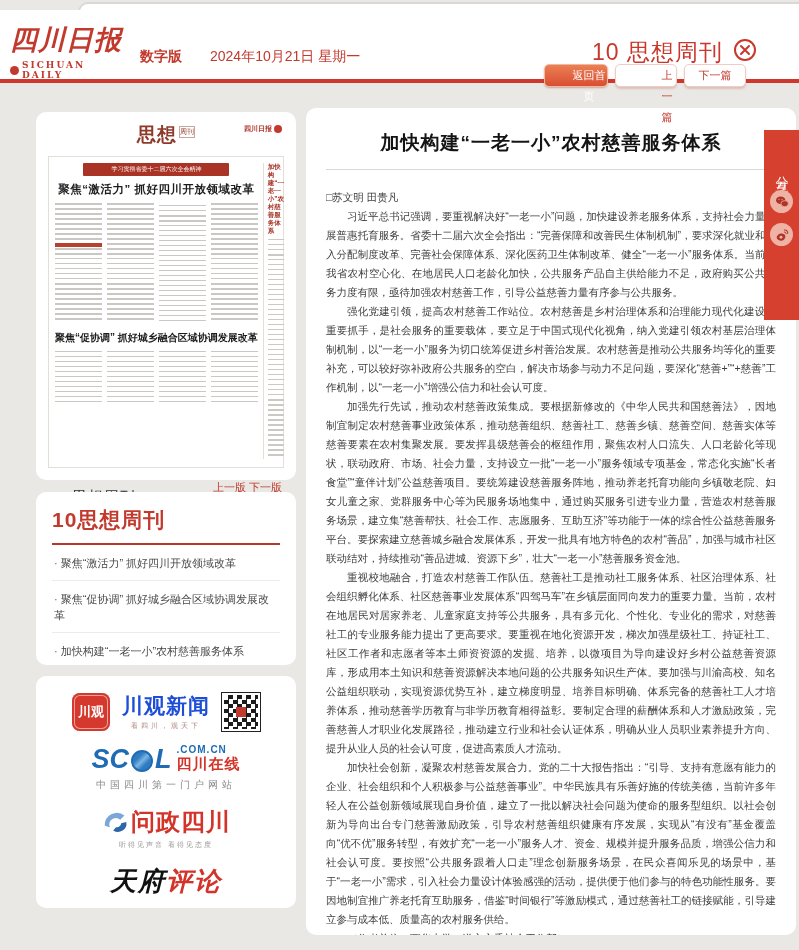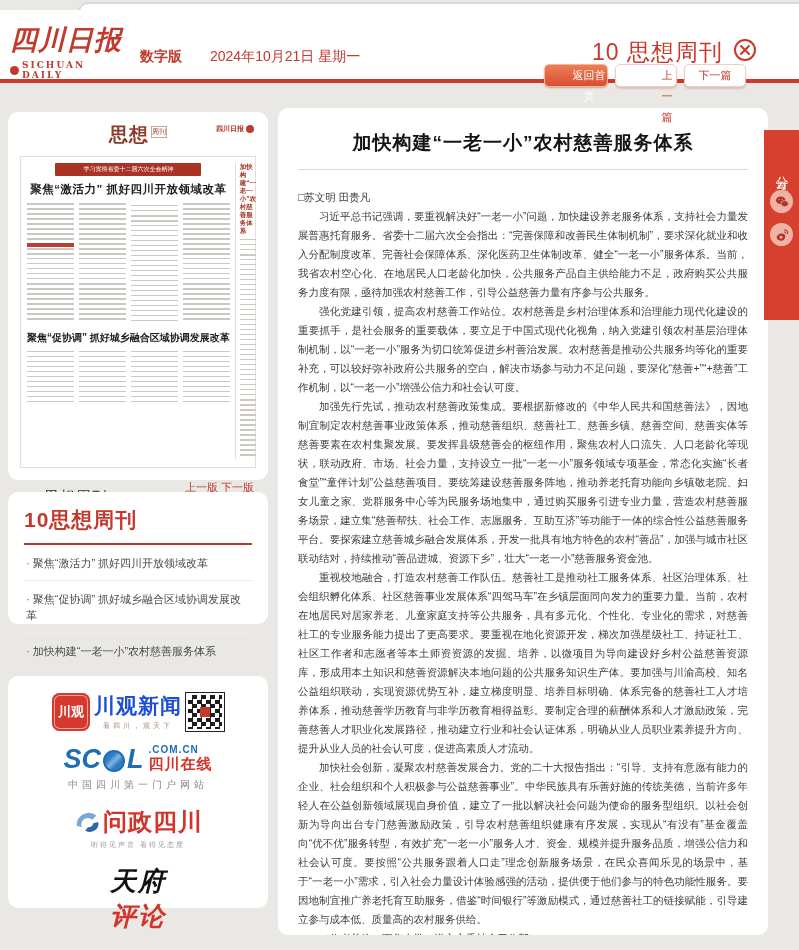--- a/index.html
+++ b/index.html
@@ -42,21 +42,21 @@
     background:linear-gradient(#ea8055,#d94e32);
     border:1px solid #f3b79d; box-shadow:0 1px 2px rgba(150,40,20,.35);padding-left:26px;
   }
   .nav-plain{
     width:62px; color:#c23a2d; background:#fff;
     border:1px solid #f0ccc2; box-shadow:0 2px 2px rgba(180,80,60,.25);
   }
   .nav-prev{ right:122px;padding-left:42px; }
   .nav-next{ right:53px; }
   
-  .card{ position:absolute; background:#fff; border-radius:10px; }
+  .card{ position:absolute; background:#fff; border-radius:10px;margin-left:28px; }
   
   .thumb-card{ left:8px; top:112px; width:260px; height:368px; padding:10px 12px; }
   .paper{ cursor:pointer; }
   .paper-masthead{ display:flex; justify-content:center; align-items:flex-start; position:relative; height:30px; }
   .masthead-main{ font-family:"DejaVu Serif", serif; font-weight:bold; color:#8e3a2a; font-size:19px; letter-spacing:1px; }
   .masthead-small{
     font-size:7px; color:#8e3a2a; width:16px; line-height:8px; margin-left:2px; margin-top:4px;
     border:1px solid #c9a89a; text-align:center; padding:1px 0;
   }
   .mini-logo{ position:absolute; right:2px; top:2px; display:flex; align-items:center; gap:2px; }
@@ -85,33 +85,33 @@
   .caption-row{ position:relative; margin-top:10px; height:44px; }
   .caption-title{ font-size:15px; color:#2e2e2e; position:absolute; left:0; top:10px; letter-spacing:1px; }
   .caption-line{ position:absolute; left:0; right:52px; top:32px; border-top:1px solid #d8d0c8; }
   .page-switch{ position:absolute; right:2px; top:2px; font-size:11px; color:#c23a2d; }
   .page-switch span{ cursor:pointer; }
   .fullview-btn{
     position:absolute; right:0; top:20px; background:#dd5f3a; color:#fff; font-size:11px;
     border-radius:10px; padding:2px 13px; cursor:pointer;
   }
   
-  .list-card{ left:8px; top:492px; width:260px; height:132px; padding:14px 16px 10px 16px; }
+  .list-card{ left:8px; top:492px; width:260px; height:173px; padding:14px 16px 10px 16px; }
   .section-title{ color:#c23a2d; font-size:21px; font-weight:bold; letter-spacing:1px; }
   .section-underline{ border-top:2px solid #b7372b; margin-top:9px; }
   .art-item{
     font-size:11px; color:#4a4a4a; line-height:16px; padding:10px 2px 9px 2px;
     border-bottom:1px solid #ececec; cursor:pointer;
   }
   .art-item:last-child{ border-bottom:none; }
   .art-item::before{ content:"· "; color:#666; }
   
   .partners-card{ left:8px; top:676px; width:260px; height:232px; padding:16px 10px; }
   .partner-row{ display:flex; align-items:center; justify-content:center; cursor:pointer; }
-  .cg-row{ gap:4px; }
+  .cg-row{ gap:12px; }
   .cg-app{
     width:38px; height:38px; background:#d5392e; border-radius:8px; color:#fff;
     display:flex; align-items:center; justify-content:center; font-size:13px; font-weight:bold;
     box-shadow:inset 0 0 0 2px #d5392e, inset 0 0 0 3px #ffffff88;
   }
   .cg-mid{ text-align:center; }
   .cg-name{ font-family:"DejaVu Serif", serif; font-weight:bold; font-size:21px; color:#1d4ed8; letter-spacing:1px; }
   .cg-slogan{ font-size:7px; color:#b08a80; letter-spacing:3px; margin-top:1px; }
   .qr{
     width:38px; height:38px;
@@ -126,21 +126,21 @@
     background:linear-gradient(135deg,#2e7cc4 30%,#7db4e0 50%,#2e7cc4 70%);
     border:2px solid #1f6cb4;
   }
   .scol-stack{ margin-left:3px; }
   .scol-domain{ color:#1f6cb4; font-size:10px; font-weight:bold; letter-spacing:1px; }
   .scol-name{ color:#d2342a; font-size:15px; font-weight:bold; letter-spacing:1px; }
   .scol-slogan{ text-align:center; color:#8a8a8a; font-size:10px; letter-spacing:4px; margin-top:4px; }
   .wz-row{ margin-top:14px; }
   .wz-name{ color:#d2342a; font-size:24px; font-weight:bold; letter-spacing:1px; }
   .wz-slogan{ text-align:center; color:#9a9a9a; font-size:7px; letter-spacing:2px; margin-top:2px; }
-  .tf-row{ margin-top:14px;flex-direction:column; }
+  .tf-row{ margin-top:14px; }
   .tf-left{ color:#111; font-size:26px; font-weight:bold; font-style:italic; letter-spacing:2px; }
   .tf-right{ color:#d2342a; font-size:26px; font-weight:bold; font-style:italic; letter-spacing:2px; }
   
   .article-card{ left:278px; top:108px; width:490px; height:827px; padding:22px 20px 16px 20px; overflow:hidden; }
   .article-title{ text-align:center; font-size:19px; font-weight:bold; color:#141414; letter-spacing:1px; }
   .title-divider{ border-top:1px solid #d9d9d9; margin-top:13px; }
   .byline{ font-size:10.5px; color:#3d3d3d; margin-top:18px; line-height:19px; }
   .article-body p{
     font-size:10.5px; line-height:19px; color:#3d3d3d;
     text-align:justify; text-indent:2em;

